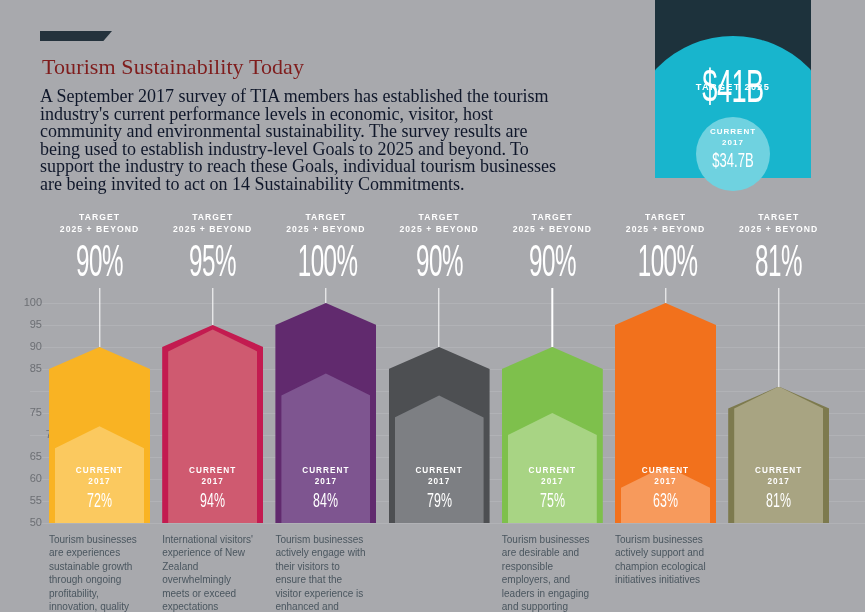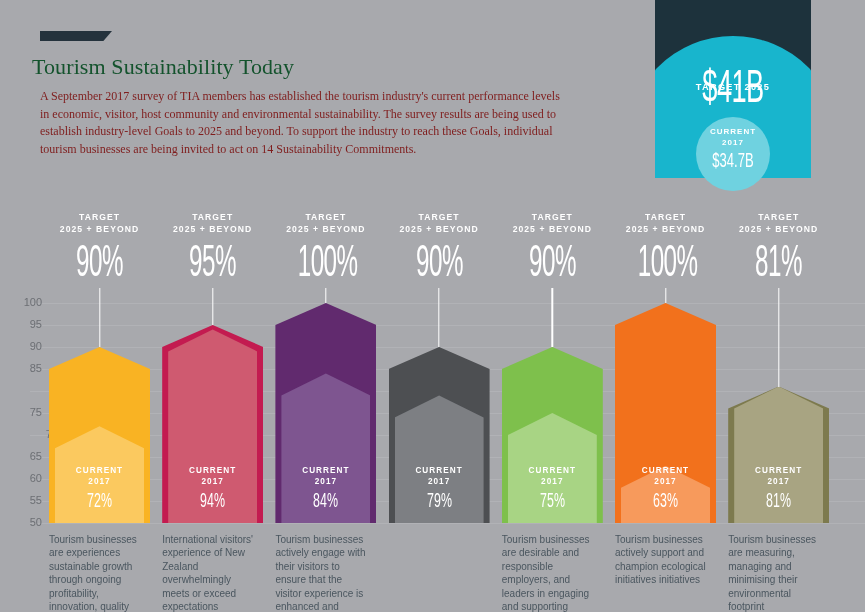--- a/index.html
+++ b/index.html
@@ -11,28 +11,28 @@
   }
   #stage{position:absolute;inset:0;width:865px;height:612px;}
 
   
   .hdr-rule{
     position:absolute;left:40px;top:31px;width:72px;height:10px;
     background:#24323c;
     clip-path:polygon(0 0,100% 0,88% 100%,0 100%);
   }
   .hdr-title{
-    position:absolute;left:32px;top:54px;
+    position:absolute;left:42px;top:54px;
     font-family:"Liberation Serif", serif;
-    font-size:22px;color:#14532d;letter-spacing:.1px;
+    font-size:22px;color:#7f1d1d;letter-spacing:.1px;
   }
   .hdr-body{
     position:absolute;left:40px;top:88px;width:520px;
     font-family:"Liberation Serif", serif;
-    font-size:12px;line-height:17.6px;color:#7f1d1d;
+    font-size:18px;line-height:17.6px;color:#0f172a;
   }
 
   
   .exp-panel{
     position:absolute;left:655px;top:0;width:156px;height:178px;
     background:#1d323c;overflow:hidden;
   }
   .exp-title{
     position:absolute;left:0;right:0;top:9px;text-align:center;
     color:#ffffff;font-size:9.2px;font-weight:bold;letter-spacing:1.1px;
@@ -212,16 +212,15 @@
       <div class="caption" style="left: 615px; width: 95px; top: 333px;">Tourism businesses actively support and champion ecological initiatives initiatives</div>
       <div class="barwrap" style="left: 728.2px; width: 101px; height: 412px;">
         <div class="pent-outer" style="top: 186.6px; height: 136.4px; background: rgb(125, 122, 78); clip-path: polygon(50% 0px, 100% 16.129%, 100% 100%, 0px 100%, 0px 16.129%);"></div>
         <div class="pent-inner" style="left: 6px; width: 89px; top: 186.6px; height: 136.4px; background: rgb(168, 164, 130); clip-path: polygon(50% 0px, 100% 16.129%, 100% 100%, 0px 100%, 0px 16.129%);"></div>
         <div class="tgt-label">TARGET<br>2025 + BEYOND</div>
         <div class="tgt-val">81%</div>
         <div class="leader" style="top: 88px; height: 98.6px;"></div>
         <div class="cur-label" style="top: 265px;">CURRENT<br>2017</div>
         <div class="cur-val" style="top: 289px;">81%</div>
       </div>
-      <div class="caption" style="left: 728.2px; width: 95px; top: 333px;">Tourism businesses are measuring, managing and minimising their environmental footprint</div>
     </div>
 
 </div>
 
 </body></html>

